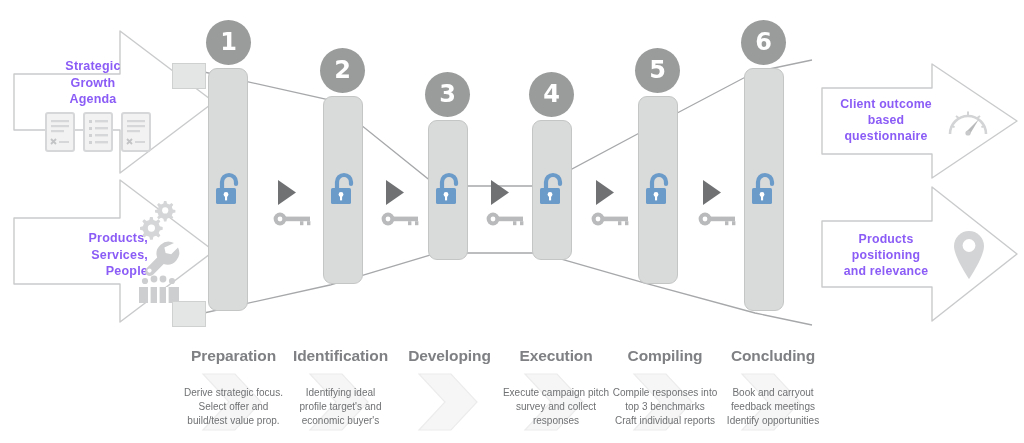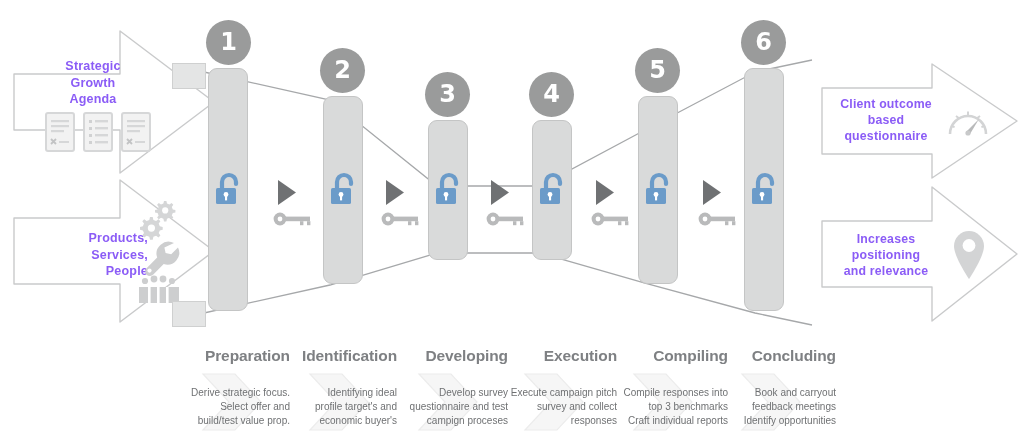--- a/index.html
+++ b/index.html
@@ -19,21 +19,21 @@
   .col{position:absolute;background:#d9dada;border:1px solid #c4c5c5;
        border-radius:9px;box-sizing:border-box;}
   .numcircle{position:absolute;border-radius:50%;background:#9a9b9b;
              color:#ffffff;font-weight:bold;text-align:center;
              font-family:"DejaVu Sans",sans-serif;}
   .padlock{position:absolute;}
   .gate{position:absolute;}
   .plate{position:absolute;background:#e4e5e5;border:1px solid #cfd0d0;}
 
   
-  .lab{position:absolute;text-align:right;}
+  .lab{position:absolute;text-align:center;}
   .lab-title{color:#7e8083;font-weight:bold;font-size:15.5px;
              letter-spacing:-0.1px;white-space:nowrap;}
   .lab-chev{position:absolute;opacity:.55;}
   .lab-desc{position:relative;color:#6f7173;font-size:10px;
             line-height:1.38;margin-top:21px;z-index:2;}
 </style>
 </head>
 <body>
 
 <div id="stage">
@@ -136,21 +136,21 @@
       <path d="M20,30 L33,17 L24,32 Z" fill="#b9babb"></path>
       <circle cx="22" cy="31" r="2.6" fill="#c8c9ca"></circle>
     </svg>
   </div>
 
   <div class="arrow-block" style="left:820px;top:185px;width:200px;height:140px;">
     <svg class="arrow-svg" width="200" height="140" viewBox="0 0 200 140">
       <path d="M2,36 L112,36 L112,2 L197,69 L112,136 L112,102 L2,102 Z" fill="#ffffff" stroke="#c9cacb" stroke-width="1.4" stroke-linejoin="round"></path>
     </svg>
     <div class="arrow-text" style="left:4px;top:46px;width:124px;font-size:12.3px;">
-      <div>Increases</div>
+      <div>Products</div>
       <div>positioning</div>
       <div>and relevance</div>
     </div>
     <svg class="arrow-svg" style="left:128px;top:44px;" width="44" height="54" viewBox="0 0 44 54">
       <path d="M21,2 A15,15 0 0 0 6,17 c0,11 15,33 15,33 s15,-22 15,-33 A15,15 0 0 0 21,2 z" fill="#d3d4d5"></path>
       <circle cx="21" cy="16.5" r="6.4" fill="#ffffff"></circle>
     </svg>
   </div>
 
   <div class="plate" style="left:172px;top:63px;width:32px;height:24px;"></div>
@@ -287,25 +287,20 @@
       <div>profile target's and</div>
       <div>economic buyer's</div>
     </div>
   </div>
 
   <div class="lab" style="left:391px;top:347px;width:117px;">
     <div class="lab-title">Developing</div>
     <svg class="lab-chev" style="left:24px;top:24px;" width="70" height="62" viewBox="0 0 70 62">
       <path d="M4,3 L36,3 L62,31 L36,59 L4,59 L30,31 Z" fill="#f0f0f0" stroke="#dcdcdc" stroke-width="1.2"></path>
     </svg>
-    <div class="lab-desc">
-      <div>Develop survey</div>
-      <div>questionnaire and test</div>
-      <div>campign proceses</div>
-    </div>
   </div>
 
   <div class="lab" style="left:495px;top:347px;width:122px;">
     <div class="lab-title">Execution</div>
     <svg class="lab-chev" style="left:26px;top:24px;" width="70" height="62" viewBox="0 0 70 62">
       <path d="M4,3 L36,3 L62,31 L36,59 L4,59 L30,31 Z" fill="#f0f0f0" stroke="#dcdcdc" stroke-width="1.2"></path>
     </svg>
     <div class="lab-desc">
       <div>Execute campaign pitch</div>
       <div>survey and collect</div>

